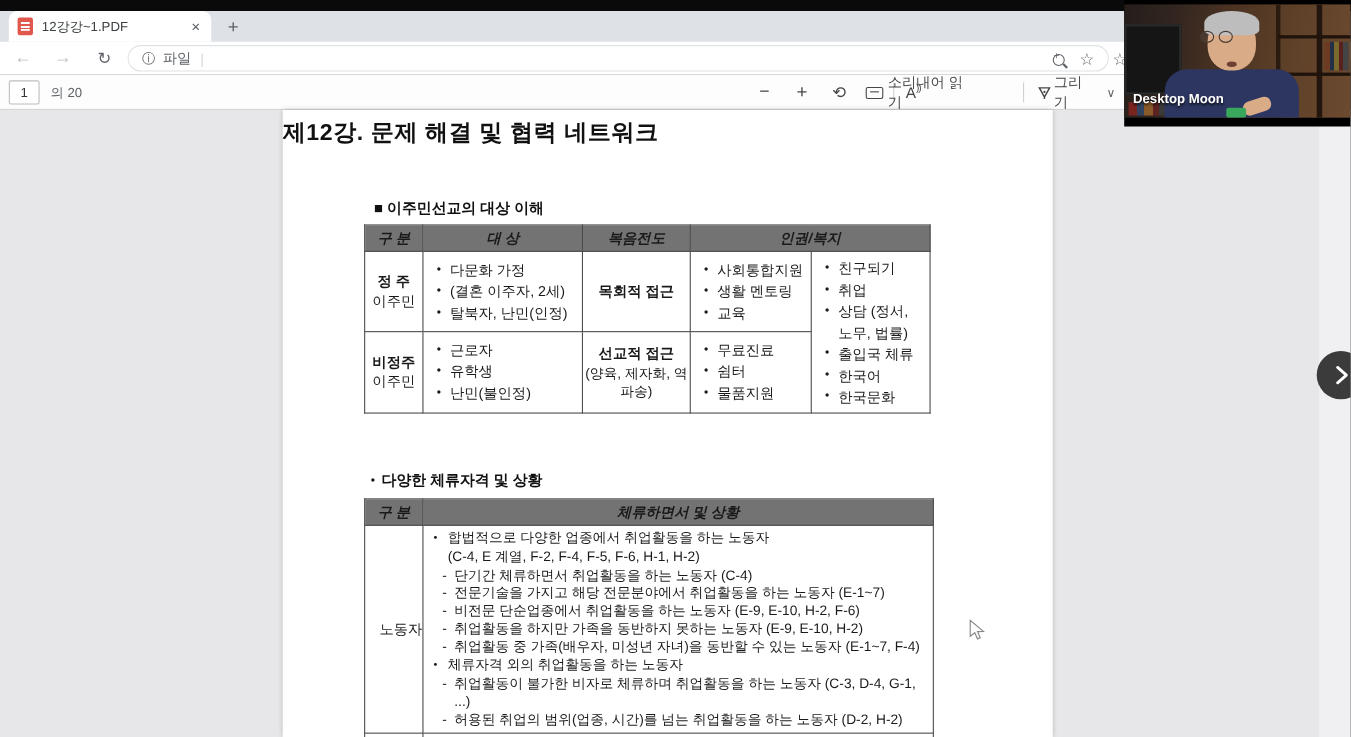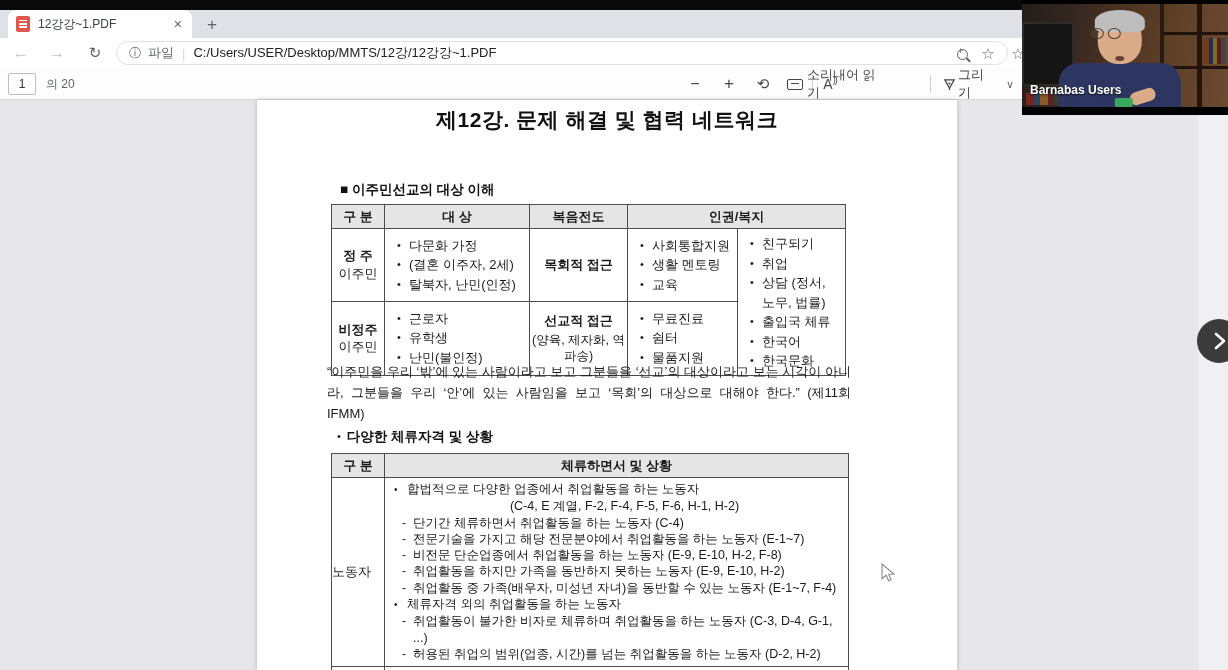--- a/index.html
+++ b/index.html
@@ -45,51 +45,51 @@
   .ra-w { font-size:9px; position:relative; top:-4px; letter-spacing:-1px; }
   .tb-label { font-size:13px; color:#474747; }
   .nib { width:13px; height:13px; }
   .chev { font-size:11px; color:#666; }
 
   
   .content { position:absolute; left:0; top:100px; width:1228px; height:570px; background:#e7e7e9; }
   .scroll-track { position:absolute; left:1199px; top:0; width:29px; height:570px; background:#f0f0f2; }
   .page { position:absolute; left:257px; top:0; width:700px; height:570px; background:#fff; box-shadow:0 0 5px rgba(0,0,0,.22); overflow:hidden; color:#1a1a1a; }
 
-  .doc-title { position:absolute; left:0; top:6px; width:100%; text-align:center; font-size:21px; font-weight:bold; letter-spacing:0.5px; color:#111; }
+  .doc-title { position:absolute; left:0; top:6px; width:100%; text-align:left; font-size:21px; font-weight:bold; letter-spacing:0.5px; color:#111; }
   .doc-subtitle { position:absolute; left:0; top:39px; width:100%; text-align:center; font-size:13.5px; color:#222; }
   .sec-head { position:absolute; left:83px; top:81px; font-size:13.5px; font-weight:bold; color:#111; }
 
   table { border-collapse:collapse; table-layout:fixed; }
   td, th { border:1px solid #4d4d4d; font-size:13px; color:#1a1a1a; vertical-align:middle; }
-  th { font-weight:bold; height:24px; background:#e5e5e5; }
+  th { font-weight:bold; height:24px; background:#737373;font-style:italic; }
 
   .t1 { position:absolute; left:74px; top:104px; width:514px; }
   .t1 .cat { text-align:center; line-height:1.35; }
   .cat-main { font-weight:bold; }
   .t1 .list-cell { vertical-align:middle; padding:4px 4px; }
   .t1 .ev { text-align:center; font-weight:bold; }
   .ev-note { font-weight:normal; font-size:12.5px; margin-top:2px; line-height:1.3; }
   .t1 .span-cell { vertical-align:top; padding-top:5px; }
   .li { display:flex; line-height:1.5; }
   .li-m { flex:0 0 20px; text-align:center; font-size:11px; line-height:inherit; padding-top:1px; }
   .li span:last-child { flex:1; }
 
   .quote { position:absolute; left:70px; top:261px; width:524px; font-size:13px; line-height:21px; text-align:justify; color:#1a1a1a; }
   .sec2 { position:absolute; left:80px; top:328px; font-size:13.5px; color:#111; }
   .sec2 .b { font-size:11px; vertical-align:1px; }
   .sec2 .t { font-weight:bold; margin-left:6px; }
 
   .t2 { position:absolute; left:74px; top:353px; width:517px; }
-  .t2 .cat { text-align:left; }
+  .t2 .cat { text-align:right; }
   .t2 .lines-cell { vertical-align:top; padding:3px 6px 4px 6px; }
   .ln { display:flex; font-size:12.5px; line-height:16.3px; }
   .ln-m { flex:0 0 auto; }
   .ln-bullet .ln-m { width:16px; padding-left:3px; font-size:10px; padding-top:1px; }
-  .ln-cont { padding-left:16px;justify-content:center; }
+  .ln-cont { padding-left:16px; }
   .ln-dash { padding-left:11px; }
   .ln-dash .ln-m { width:11px; }
 
   
   .next-btn { position:absolute; left:1197px; top:319px; width:44px; height:44px; border-radius:50%; background:#3b3b3b; display:flex; align-items:center; justify-content:center; }
 
   
   .webcam { position:absolute; left:1022px; top:0; width:206px; height:115px; background:#000; overflow:hidden; }
   .wc-img { position:absolute; left:0; top:4px; right:0; bottom:8px; background:linear-gradient(100deg,#241d1a 0%,#332620 22%,#4c3322 45%,#5e4028 70%,#6b4a30 100%); overflow:hidden; }
   .wc-monitor { position:absolute; left:0; top:18px; width:52px; height:64px; background:#151515; border:2px solid #2b2b2b; }
@@ -129,21 +129,20 @@
   </div>
 
   <div class="addr-row">
     <span class="nav-ic nav-back">←</span>
     <span class="nav-ic nav-fwd">→</span>
     <span class="nav-ic nav-ref">↻</span>
     <div class="addr-pill">
       <span class="info-g">ⓘ</span>
       <span class="scheme">파일</span>
       <span class="addr-div">|</span>
-      <span class="url">C:/Users/USER/Desktop/MMTS/12강/12강강~1.PDF</span>
     </div>
     <span class="act-ic" style="left:950px;">
         <span class="mag"></span>
       </span>
     <span class="act-ic star" style="left:976px;">☆</span>
     <span class="act-ic star" style="left:1006px;">☆</span>
   </div>
 
   <div class="pdf-toolbar">
     <div class="page-box">1</div>
@@ -299,21 +298,20 @@
                   <div class="li">
                     <span class="li-m">•</span>
                     <span>물품지원</span>
                   </div>
                 </div>
               </td>
         </tr>
       </tbody>
         </table>
 
-      <div class="quote">“이주민을 우리 ‘밖’에 있는 사람이라고 보고 그분들을 ‘선교’의 대상이라고 보는 시각이 아니라, 그분들을 우리 ‘안’에 있는 사람임을 보고 ‘목회’의 대상으로 대해야 한다.” (제11회 IFMM)</div>
 
       <div class="sec2">
         <span class="b">•</span><span class="t">다양한 체류자격 및 상황</span>
       </div>
 
       <table class="t2">
         <colgroup>
             <col style="width:53px">
             <col style="width:464px">
           </colgroup>
@@ -337,21 +335,21 @@
                   <div class="ln ln-dash">
                     <span class="ln-m">-</span>
                     <span>단기간 체류하면서 취업활동을 하는 노동자 (C-4)</span>
                   </div>
                   <div class="ln ln-dash">
                     <span class="ln-m">-</span>
                     <span>전문기술을 가지고 해당 전문분야에서 취업활동을 하는 노동자 (E-1~7)</span>
                   </div>
                   <div class="ln ln-dash">
                     <span class="ln-m">-</span>
-                    <span>비전문 단순업종에서 취업활동을 하는 노동자 (E-9, E-10, H-2, F-8)</span>
+                    <span>비전문 단순업종에서 취업활동을 하는 노동자 (E-9, E-10, H-2, F-6)</span>
                   </div>
                   <div class="ln ln-dash">
                     <span class="ln-m">-</span>
                     <span>취업활동을 하지만 가족을 동반하지 못하는 노동자 (E-9, E-10, H-2)</span>
                   </div>
                   <div class="ln ln-dash">
                     <span class="ln-m">-</span>
                     <span>취업활동 중 가족(배우자, 미성년 자녀)을 동반할 수 있는 노동자 (E-1~7, F-4)</span>
                   </div>
                   <div class="ln ln-bullet">
@@ -397,21 +395,21 @@
         <div class="wc-body"></div>
         <div class="wc-head">
           <div class="wc-mouth"></div>
         </div>
         <div class="wc-hair"></div>
         <div class="wc-glass-l"></div>
         <div class="wc-glass-r"></div>
         <div class="wc-hand"></div>
         <div class="wc-green"></div>
       </div>
-      <div class="wc-name">Barnabas Users</div>
+      <div class="wc-name">Desktop Moon</div>
     </div>
   </div>
 
   <svg class="cursor" width="16" height="20" viewBox="0 0 16 20">
     <path d="M1,1 L1,15.5 L5.2,12.2 L7.6,17.8 L10.1,16.7 L7.7,11.2 L13,11 Z" fill="#fdfdfd" stroke="#8a8a8a" stroke-width="1.1"></path>
   </svg>
 
 </div>
 
 </body></html>

